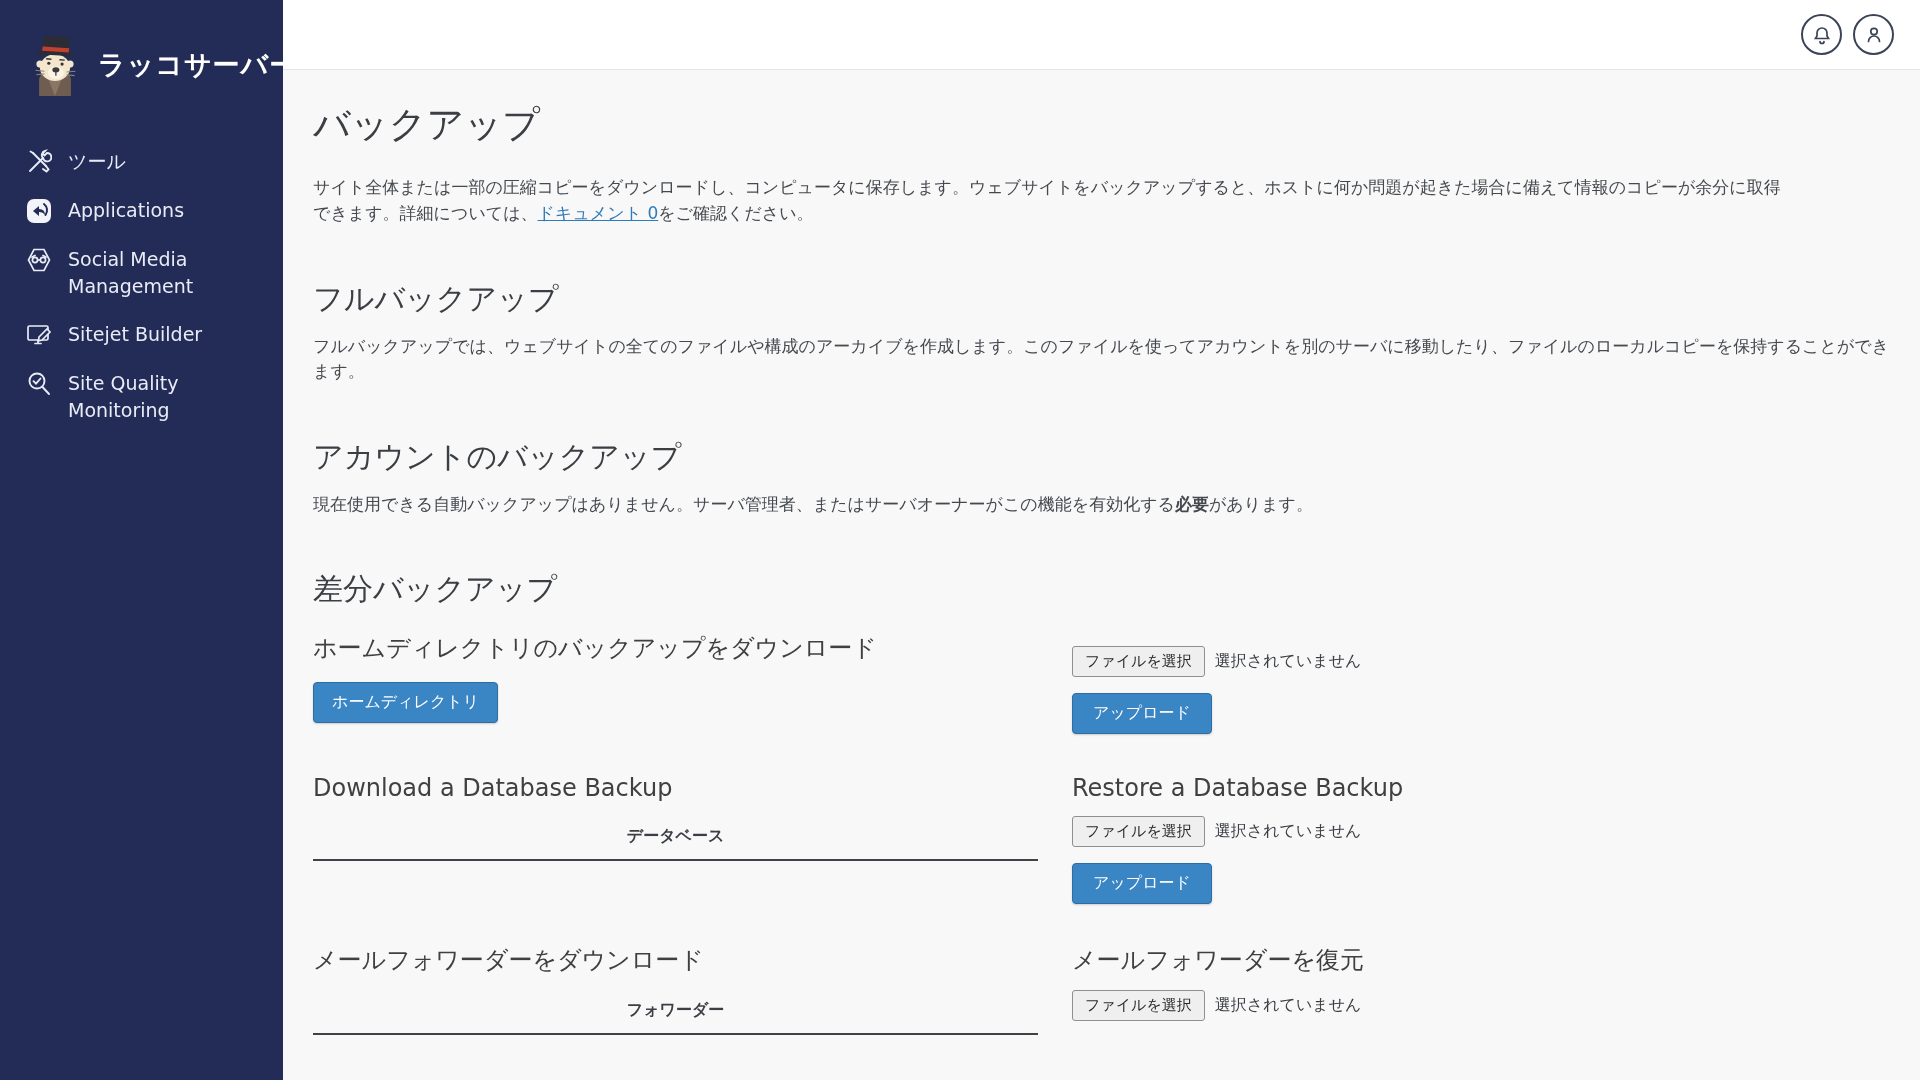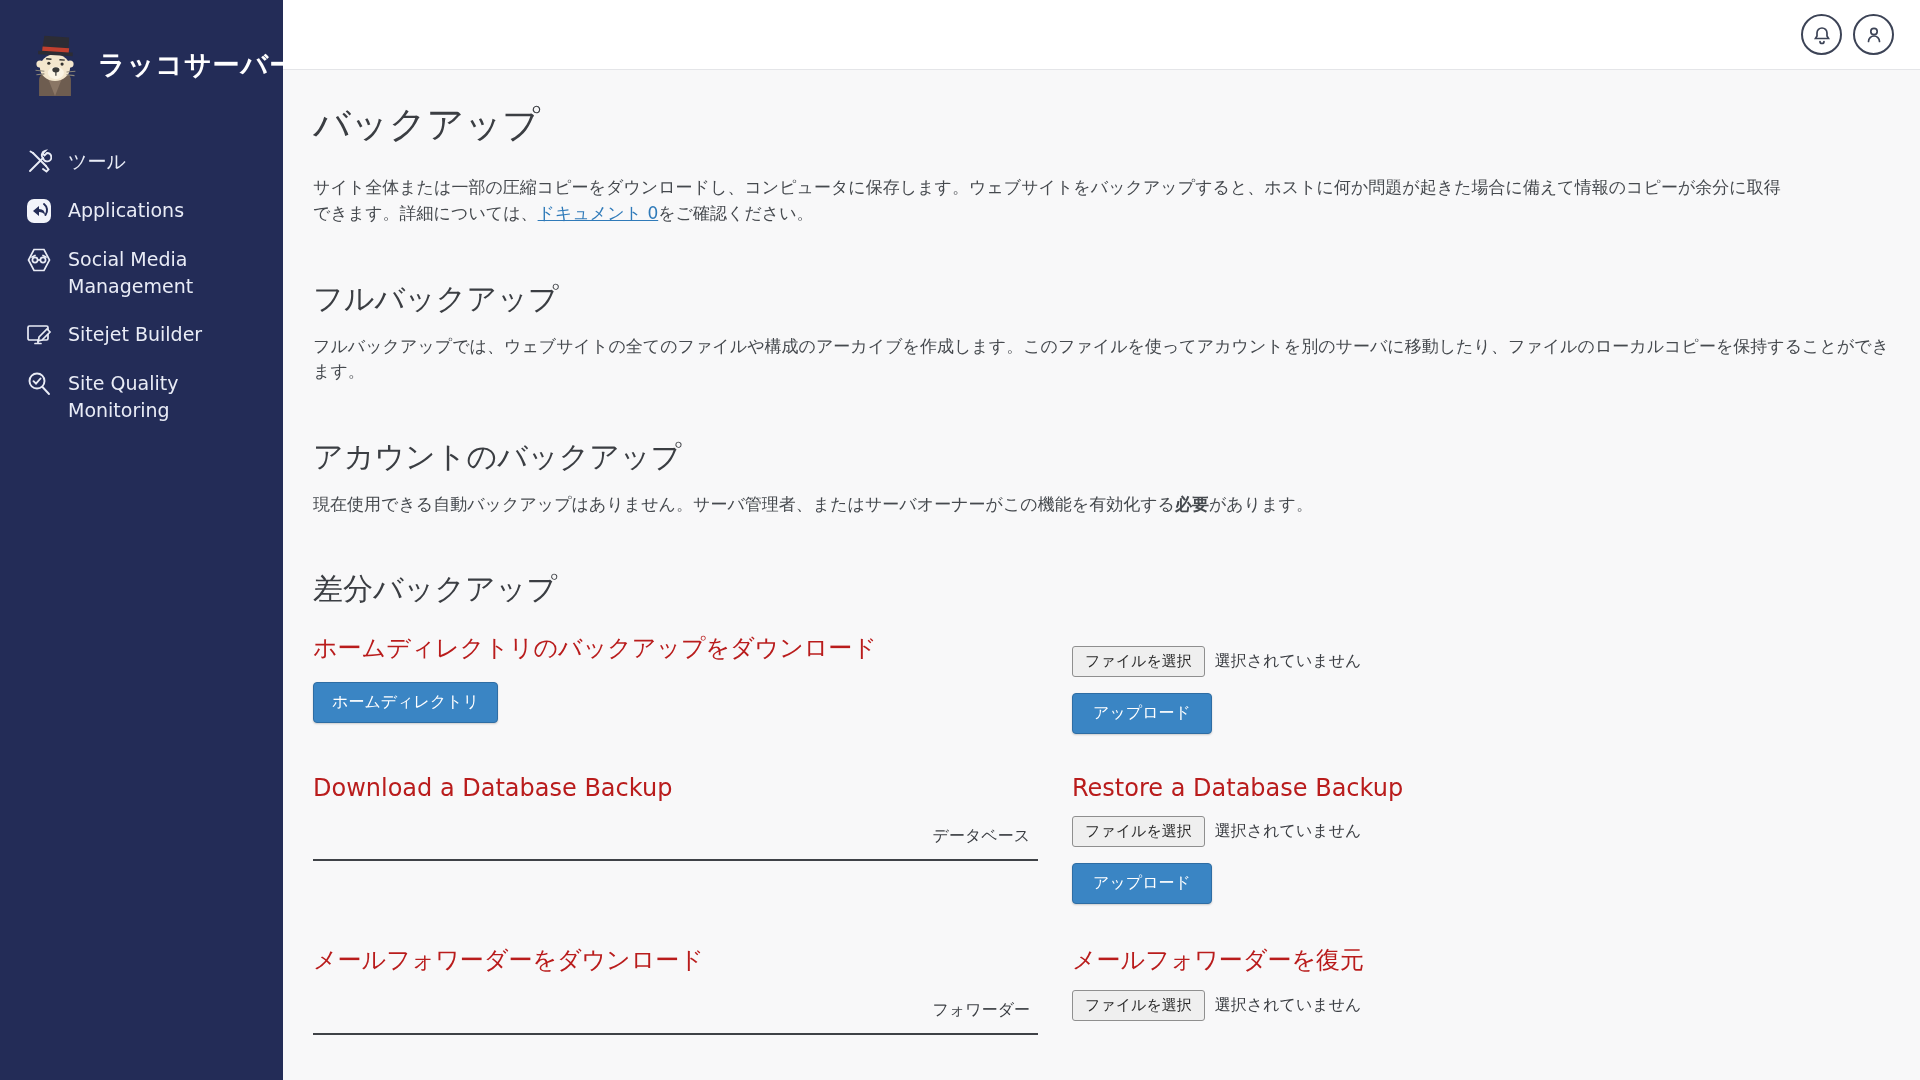--- a/index.html
+++ b/index.html
@@ -49,38 +49,38 @@
   p.section-desc { font-size: 17px; line-height: 1.5; color: #45494e; }
   .btn-primary {
     display: inline-block; margin-top: 24px;
     background: #3a85c4; border: 1px solid #2e6da4; border-radius: 4px;
     color: #ffffff; font-size: 16px; padding: 9px 18px; cursor: pointer;
     box-shadow: 0 1px 2px rgba(0,0,0,.18);
     font-family: inherit;
   }
   .columns { display: grid; grid-template-columns: 725px 1fr; column-gap: 34px; margin-top: 22px; }
   .cell { margin-bottom: 40px; }
-  h3.block-title { font-size: 24px; font-weight: 400; color: #b91c1c; margin-bottom: 12px; }
+  h3.block-title { font-size: 24px; font-weight: 400; color: #404040; margin-bottom: 12px; }
   .file-row { display: flex; align-items: center; gap: 10px; margin-top: 14px; }
   .file-btn {
     background: #efefef; border: 1px solid #8f8f8f; border-radius: 3px;
     font-size: 15px; color: #2b2b2b; padding: 5px 12px; cursor: pointer;
     font-family: inherit;
   }
   .file-status { font-size: 16px; color: #3c3f44; }
   .btn-upload {
     display: inline-block; margin-top: 16px;
     background: #3a85c4; border: 1px solid #2e6da4; border-radius: 4px;
     color: #ffffff; font-size: 16px; padding: 9px 20px; cursor: pointer;
     box-shadow: 0 1px 2px rgba(0,0,0,.18);
     font-family: inherit;
   }
   table.datalist { width: 100%; border-collapse: collapse; margin-top: 18px; }
   table.datalist th {
-    text-align: right; font-size: 16px; font-weight: normal; color: #3b3e43;
+    text-align: center; font-size: 16px; font-weight: bold; color: #3b3e43;
     padding: 6px 8px 12px 8px; border-bottom: 2px solid #3f4247; margin-top: 6px;
   }
   .bold { font-weight: bold; }
 </style>
 </head>
 <body>
 
 <aside class="sidebar">
   <div class="brand">
     <svg class="brand-logo" viewBox="0 0 64 70">

